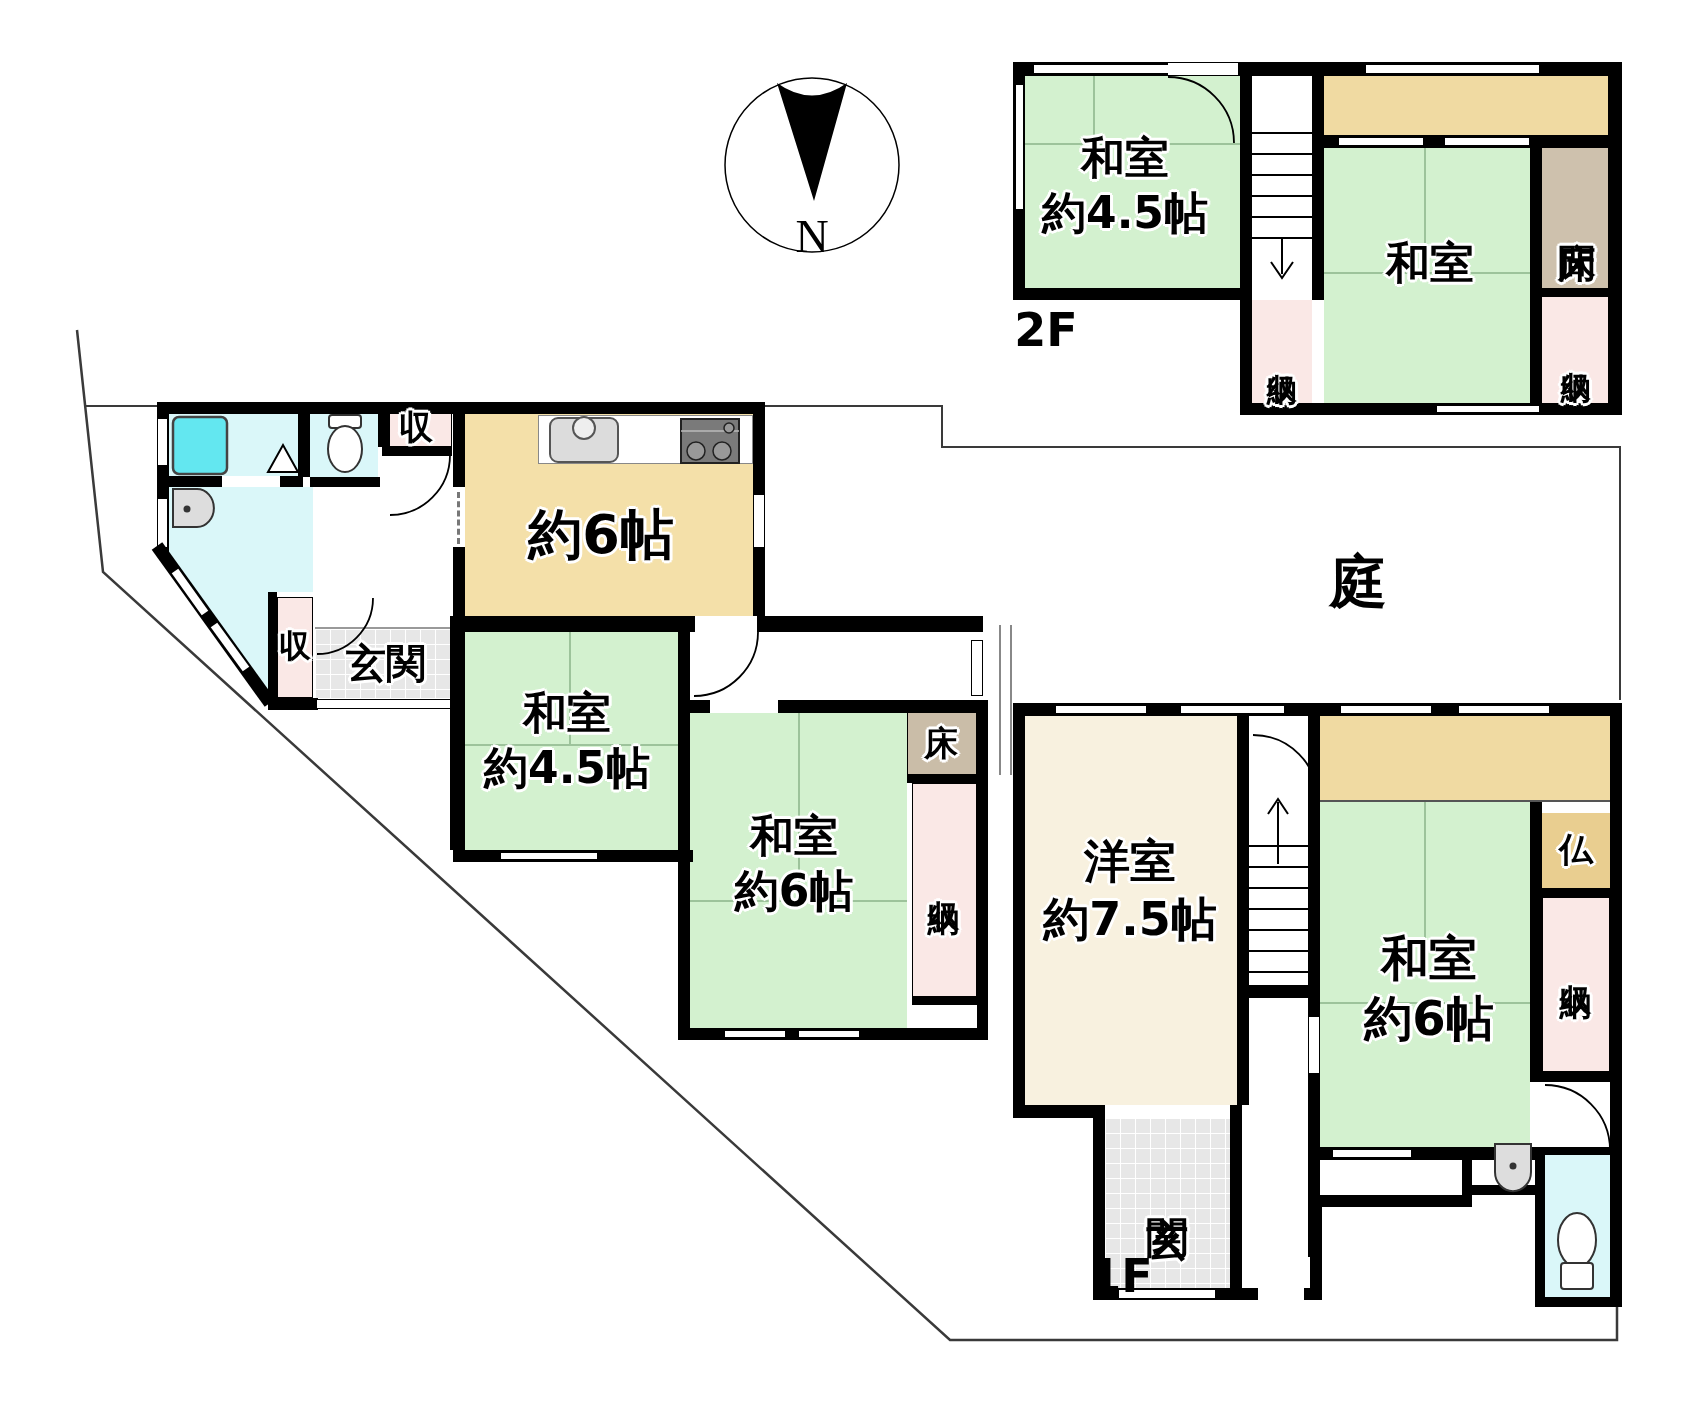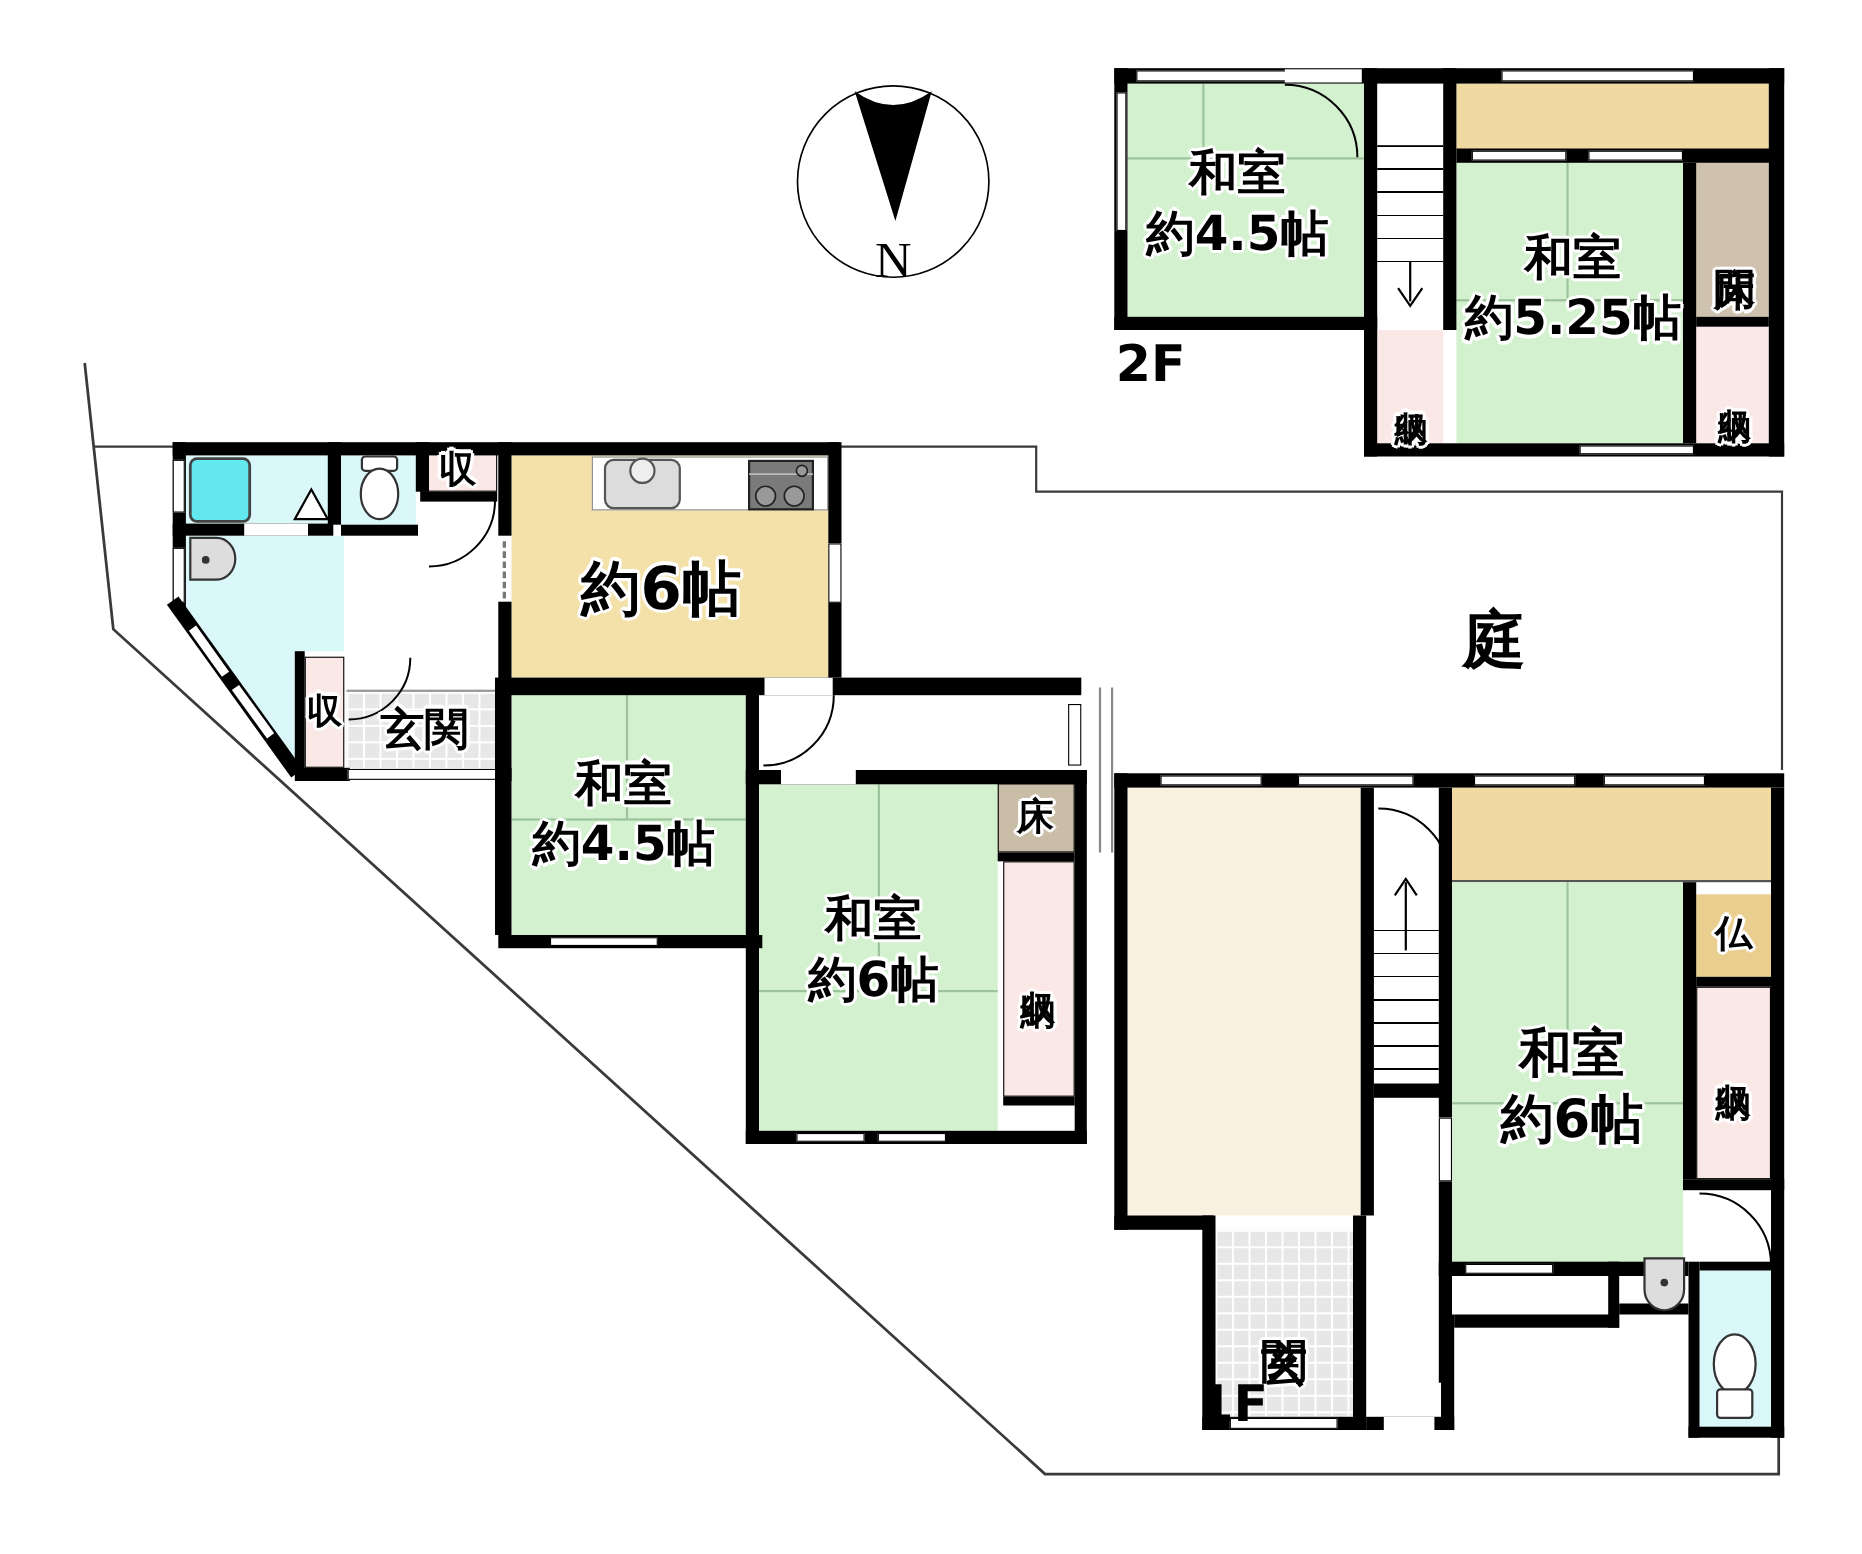--- a/index.html
+++ b/index.html
@@ -233,21 +233,20 @@
       <rect x="1561" y="1263" width="32" height="26" rx="3" fill="#fff" stroke="#333" stroke-width="2"></rect>
     </g>
   </svg>
 
   <div class="lb" style="left:1125px;top:185px;font-size:44px;">
     <span>和室</span>
       <span>約4.5帖</span>
   </div>
   <div class="lb" style="left:1430px;top:262px;font-size:44px;">
     <span>和室</span>
-      <span>約5.25帖</span>
   </div>
   <div class="lb vert" style="left:1576px;top:215px;font-size:38px;">床間</div>
   <div class="lb vert" style="left:1282px;top:352px;font-size:30px;">収納</div>
   <div class="lb vert" style="left:1576px;top:350px;font-size:30px;">収納</div>
   <div class="lb plain" style="left:1046px;top:331px;font-size:46px;">2F</div>
 
   <div class="lb plain" style="left:1358px;top:582px;font-size:58px;">庭</div>
 
   <div class="lb" style="left:601px;top:535px;font-size:54px;">
       <span>約6帖</span>
@@ -259,20 +258,24 @@
   <div class="lb" style="left:794px;top:863px;font-size:44px;">
     <span>和室</span>
       <span>約6帖</span>
   </div>
   <div class="lb" style="left:941px;top:743px;font-size:34px;">床</div>
   <div class="lb vert" style="left:944px;top:878px;font-size:32px;">収納</div>
   <div class="lb" style="left:386px;top:663px;font-size:40px;">玄関</div>
   <div class="lb" style="left:416px;top:427px;font-size:34px;">収</div>
   <div class="lb" style="left:295px;top:646px;font-size:32px;">収</div>
 
+  <div class="lb" style="left:1130px;top:890px;font-size:46px;">
+    <span>洋室</span>
+      <span>約7.5帖</span>
+  </div>
   <div class="lb" style="left:1429px;top:988px;font-size:48px;">
     <span>和室</span>
       <span>約6帖</span>
   </div>
   <div class="lb" style="left:1576px;top:849px;font-size:34px;">仏</div>
   <div class="lb vert" style="left:1576px;top:962px;font-size:32px;">収納</div>
   <div class="lb vert" style="left:1167px;top:1185px;font-size:42px;">玄関</div>
   <div class="lb plain" style="left:1121px;top:1277px;font-size:46px;">1F</div>
 
   <div class="lb plain" style="left:690px;top:1285px;font-size:54px;">

